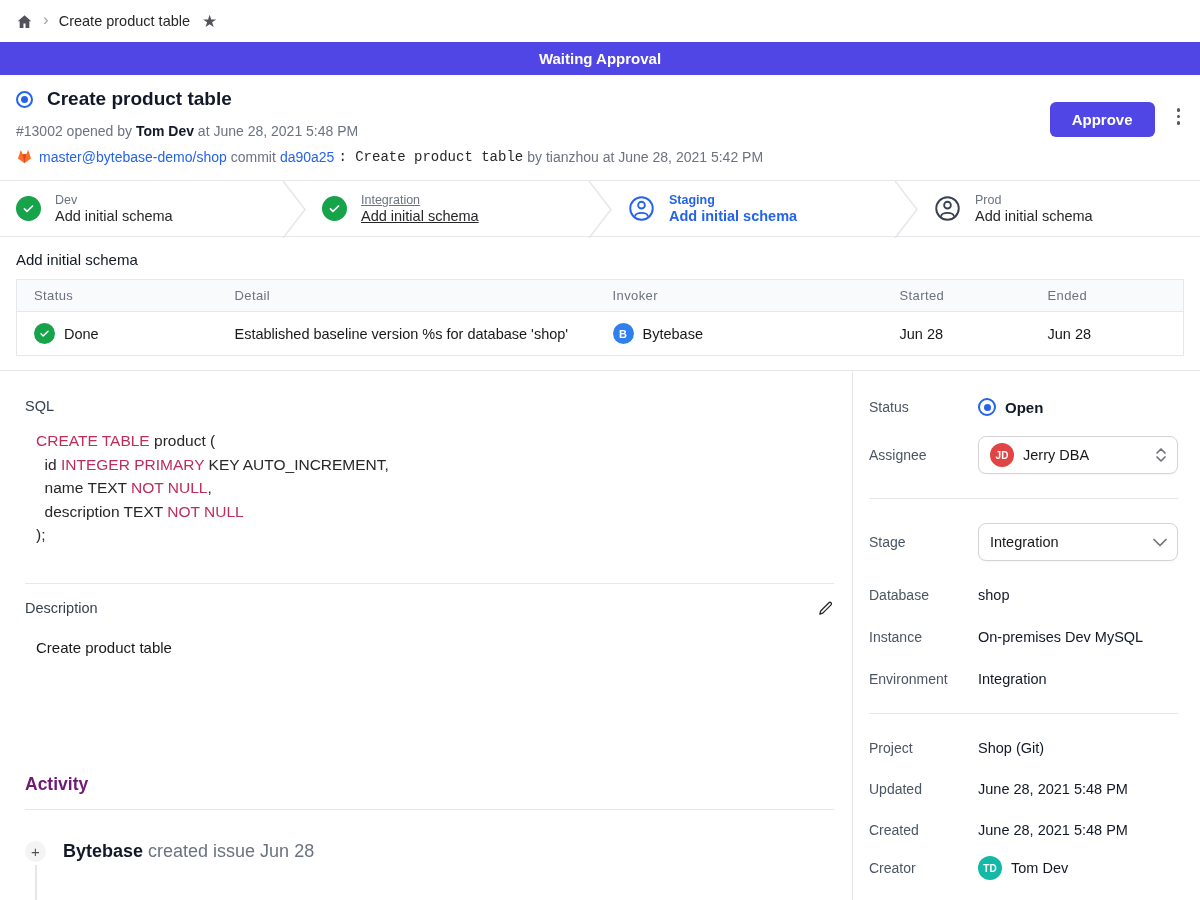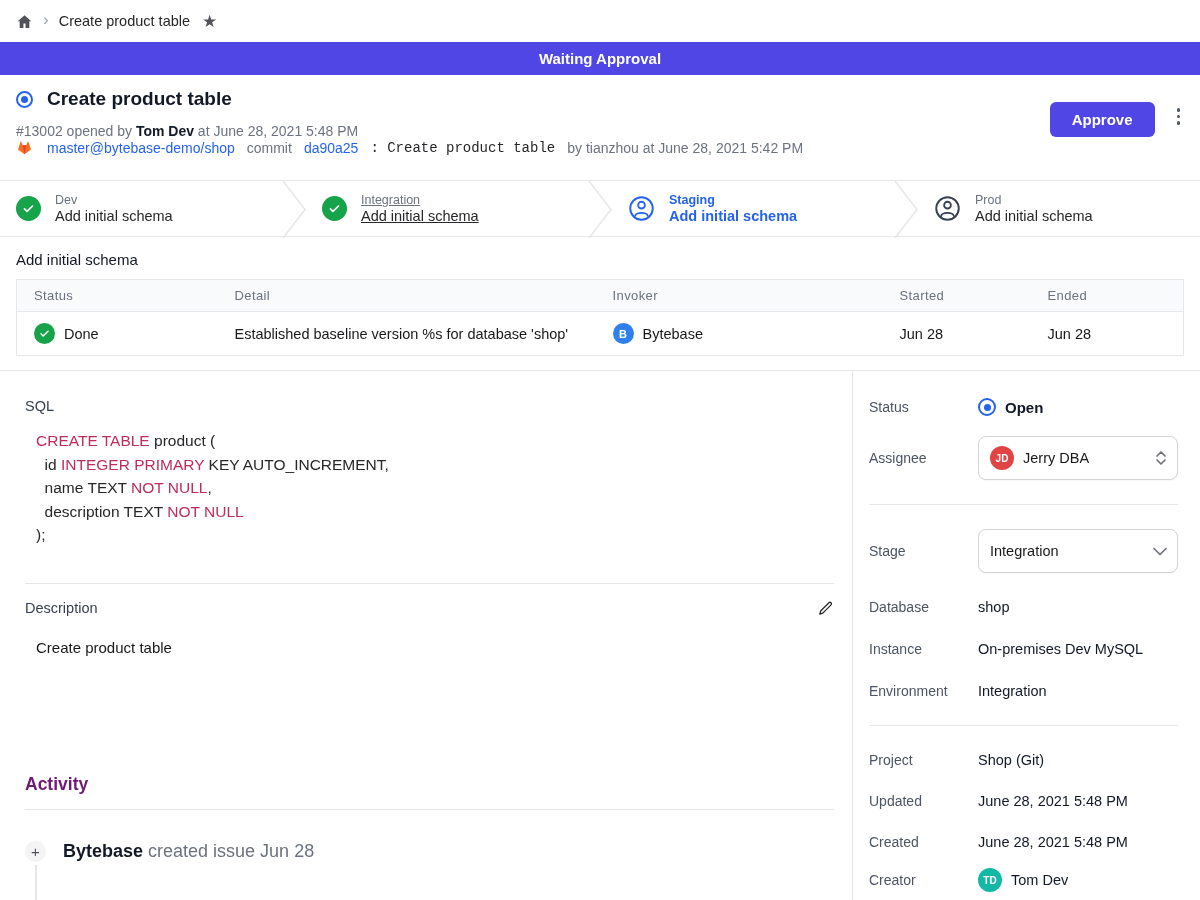--- a/index.html
+++ b/index.html
@@ -19,21 +19,21 @@
 
   
   .hdr { height:105px; padding:13px 16px 0 16px; display:flex; }
   .hdr-left { flex:1; }
   .title-row { display:flex; align-items:center; gap:14px; }
   .open-ic { width:17px; height:17px; border:2px solid #2563eb; border-radius:50%; display:inline-flex; align-items:center; justify-content:center; flex:none; }
   .open-ic::after { content:""; width:7px; height:7px; background:#2563eb; border-radius:50%; }
   .issue-title { font-size:19px; font-weight:bold; color:#111827; }
   .meta-row { margin:13px 0 0 0; font-size:14px; color:#6b7280; }
   .meta-row .strong { color:#111827; font-weight:600; }
-  .commit-row { font-size:14px; color:#6b7280; display:flex; align-items:center; gap:12px; }
+  .commit-row { margin-top:9px; font-size:14px; color:#6b7280; display:flex; align-items:center; gap:4px; }
   .blue { color:#2563eb; }
   .commit-msg { color:#27272a;font-family:Liberation Mono, monospace; }
   .gitlab-ic { width:17px; height:17px; margin-right:2px; flex:none; }
   .hdr-right { display:flex; align-items:flex-start; gap:18px; padding-top:14px; }
   .approve-btn { background:#4f46e5; color:#fff; font-weight:bold; font-size:15px; border:none; border-radius:6px; padding:9px 22px; cursor:pointer; font-family:inherit; }
   .kebab { display:flex; flex-direction:column; gap:3px; padding:6px 4px; cursor:pointer; }
   .kebab i { width:3.5px; height:3.5px; border-radius:50%; background:#4b5563; }
 
   
   .pipeline { height:57px; border-top:1px solid #e5e7eb; border-bottom:1px solid #e5e7eb; display:flex; align-items:stretch; }
@@ -95,21 +95,21 @@
   .srow .lbl { width:109px; flex:none; font-size:14px; color:#4b5563; }
   .srow .val { font-size:14.5px; color:#111827; font-weight:500; display:flex; align-items:center; gap:9px; }
   .mt-status { margin-top:27px; }
   .mt-assignee { margin-top:20px; }
   .hr-side1 { margin-top:24px; }
   .hr-side2 { margin-top:26px; }
   .mt-stage { margin-top:24px; }
   .mt26 { margin-top:26px; }
   .mt25 { margin-top:25px; }
   .mt-creator { margin-top:18px; }
-  .sel-box { width:200px; height:44px; border:1px solid #d4d4d8; border-radius:8px; background:#fff; display:flex; align-items:center; padding:0 10px 0 11px; gap:9px; cursor:pointer; box-shadow:0 1px 2px rgba(0,0,0,0.04); }
+  .sel-box { width:200px; height:38px; border:1px solid #d4d4d8; border-radius:8px; background:#fff; display:flex; align-items:center; padding:0 10px 0 11px; gap:9px; cursor:pointer; box-shadow:0 1px 2px rgba(0,0,0,0.04); }
   .sel-box .sel-txt { flex:1; font-size:14.5px; color:#18181b; font-weight:500; }
   .sel-car { color:#71717a; flex:none; display:inline-flex; }
   .open-ic-lg { width:18px; height:18px; }
   .status-val { font-size:15px; font-weight:600; color:#111827; }
 </style>
 </head>
 <body>
 
 <div class="page">
 

